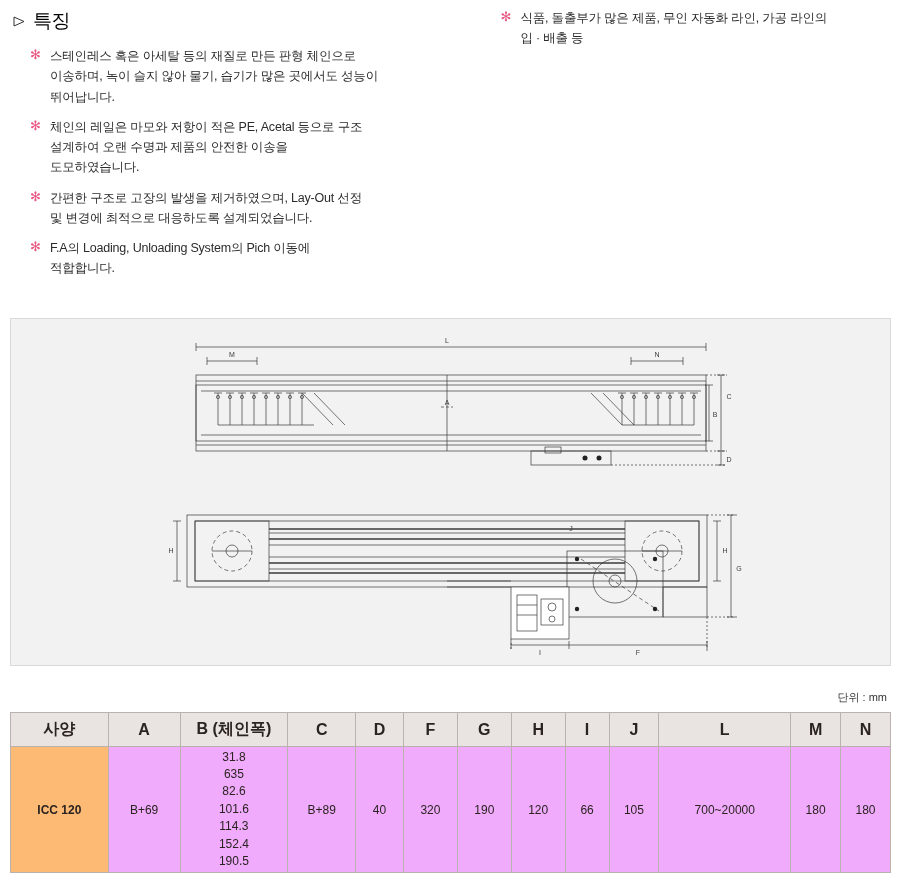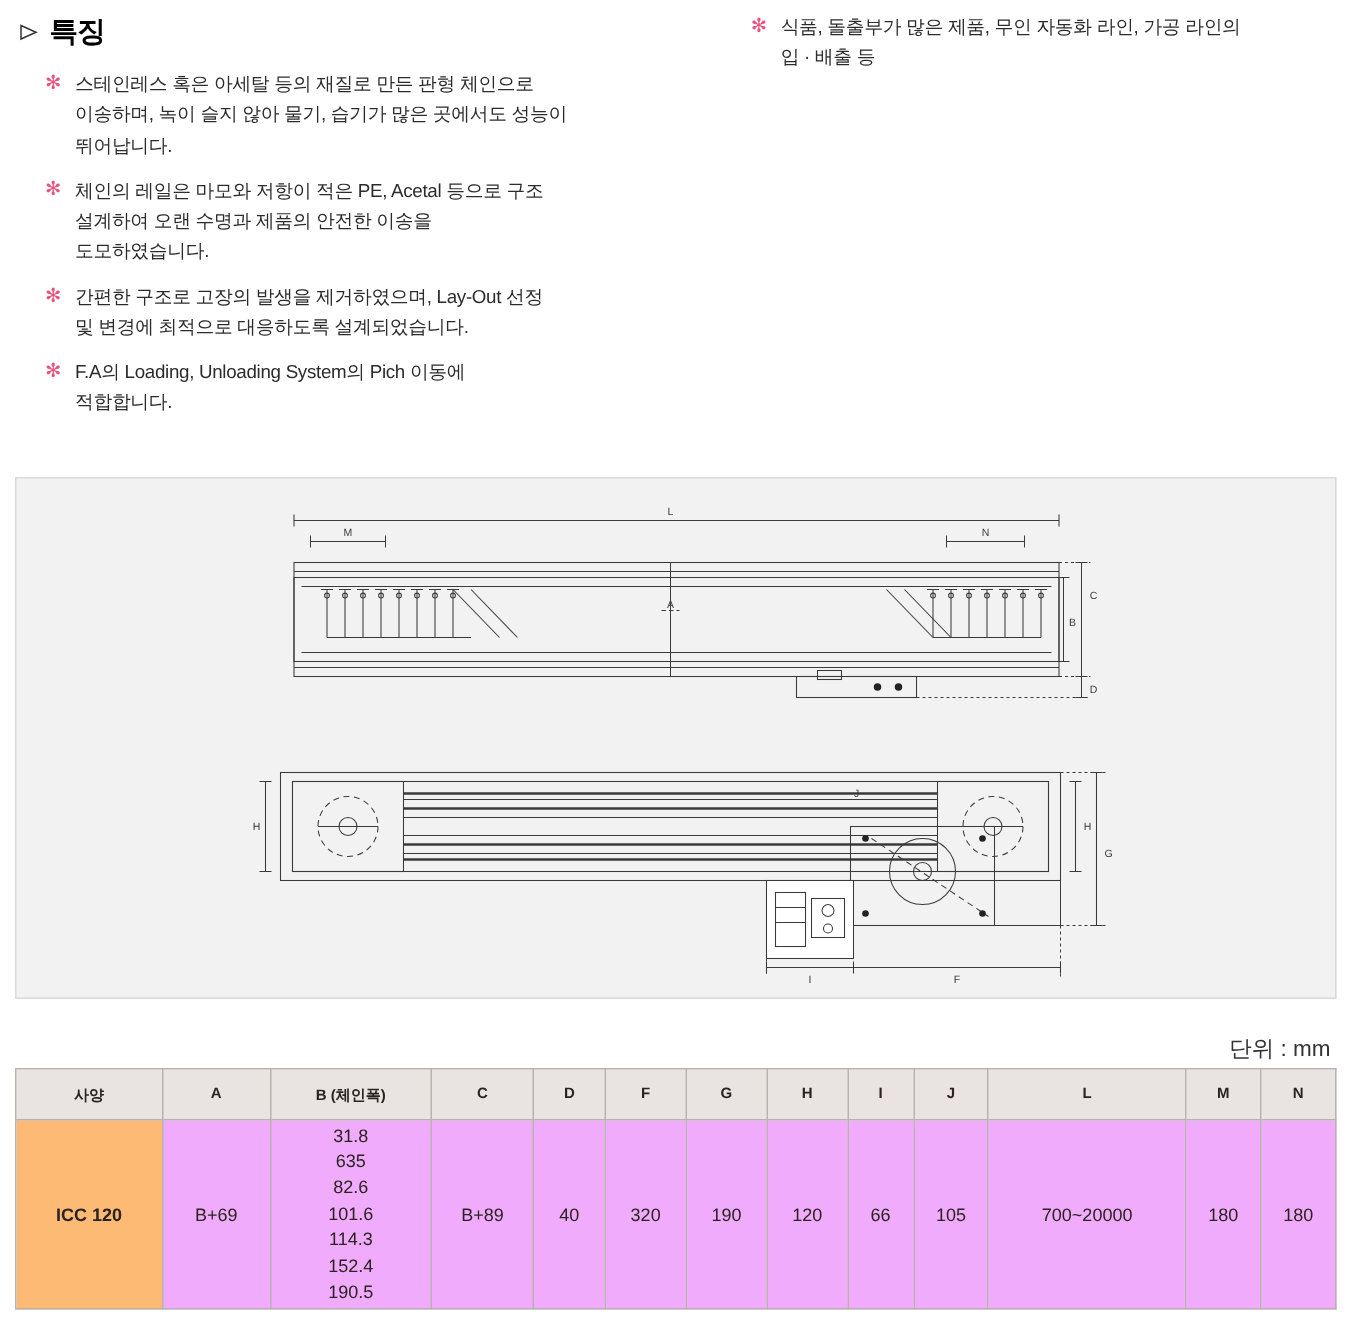--- a/index.html
+++ b/index.html
@@ -32,21 +32,21 @@
     margin: 0 0 12px 0;
   }
   .tri-wrap {
     width: 14px; height: 13px;
     display: inline-block;
     position: relative;
   }
   .tri-wrap svg { display: block; }
   .sec-title {
     font-size: 19px;
-    font-weight: bold;
+    font-weight: normal;
     letter-spacing: -0.5px;
     color: #000;
   }
 
   ul.bullets {
     list-style: none;
     margin: 0;
     padding: 0 0 0 18px;
   }
   ul.bullets li {
@@ -77,21 +77,21 @@
     background: #f2f2f2;
     border: 1px solid #d9d9d9;
   }
   .drawing-panel svg { display: block; }
 
   
   .unit-note {
     position: absolute;
     right: 14px;
     top: 690px;
-    font-size: 15px;
+    font-size: 11px;
     color: #333;
     text-align: right;
   }
 
   
   .spec-table {
     position: absolute;
     left: 10px;
     top: 712px;
     width: 881px;
@@ -101,21 +101,21 @@
   .spec-table th, .spec-table td {
     border: 1px solid #b9b2ae;
     text-align: center;
     vertical-align: middle;
   }
   .spec-table thead th {
     background: #e9e4e1;
     height: 34px;
     font-weight: bold;
     color: #2a2320;
-    font-size: 10px;
+    font-size: 16px;
   }
   .spec-table tbody td {
     height: 126px;
     background: #f0abfc;
     color: #2a2320;
   }
   .spec-table tbody td.rowhead {
     background: #fdba74;
     font-weight: bold;
     color: #2a2320;

